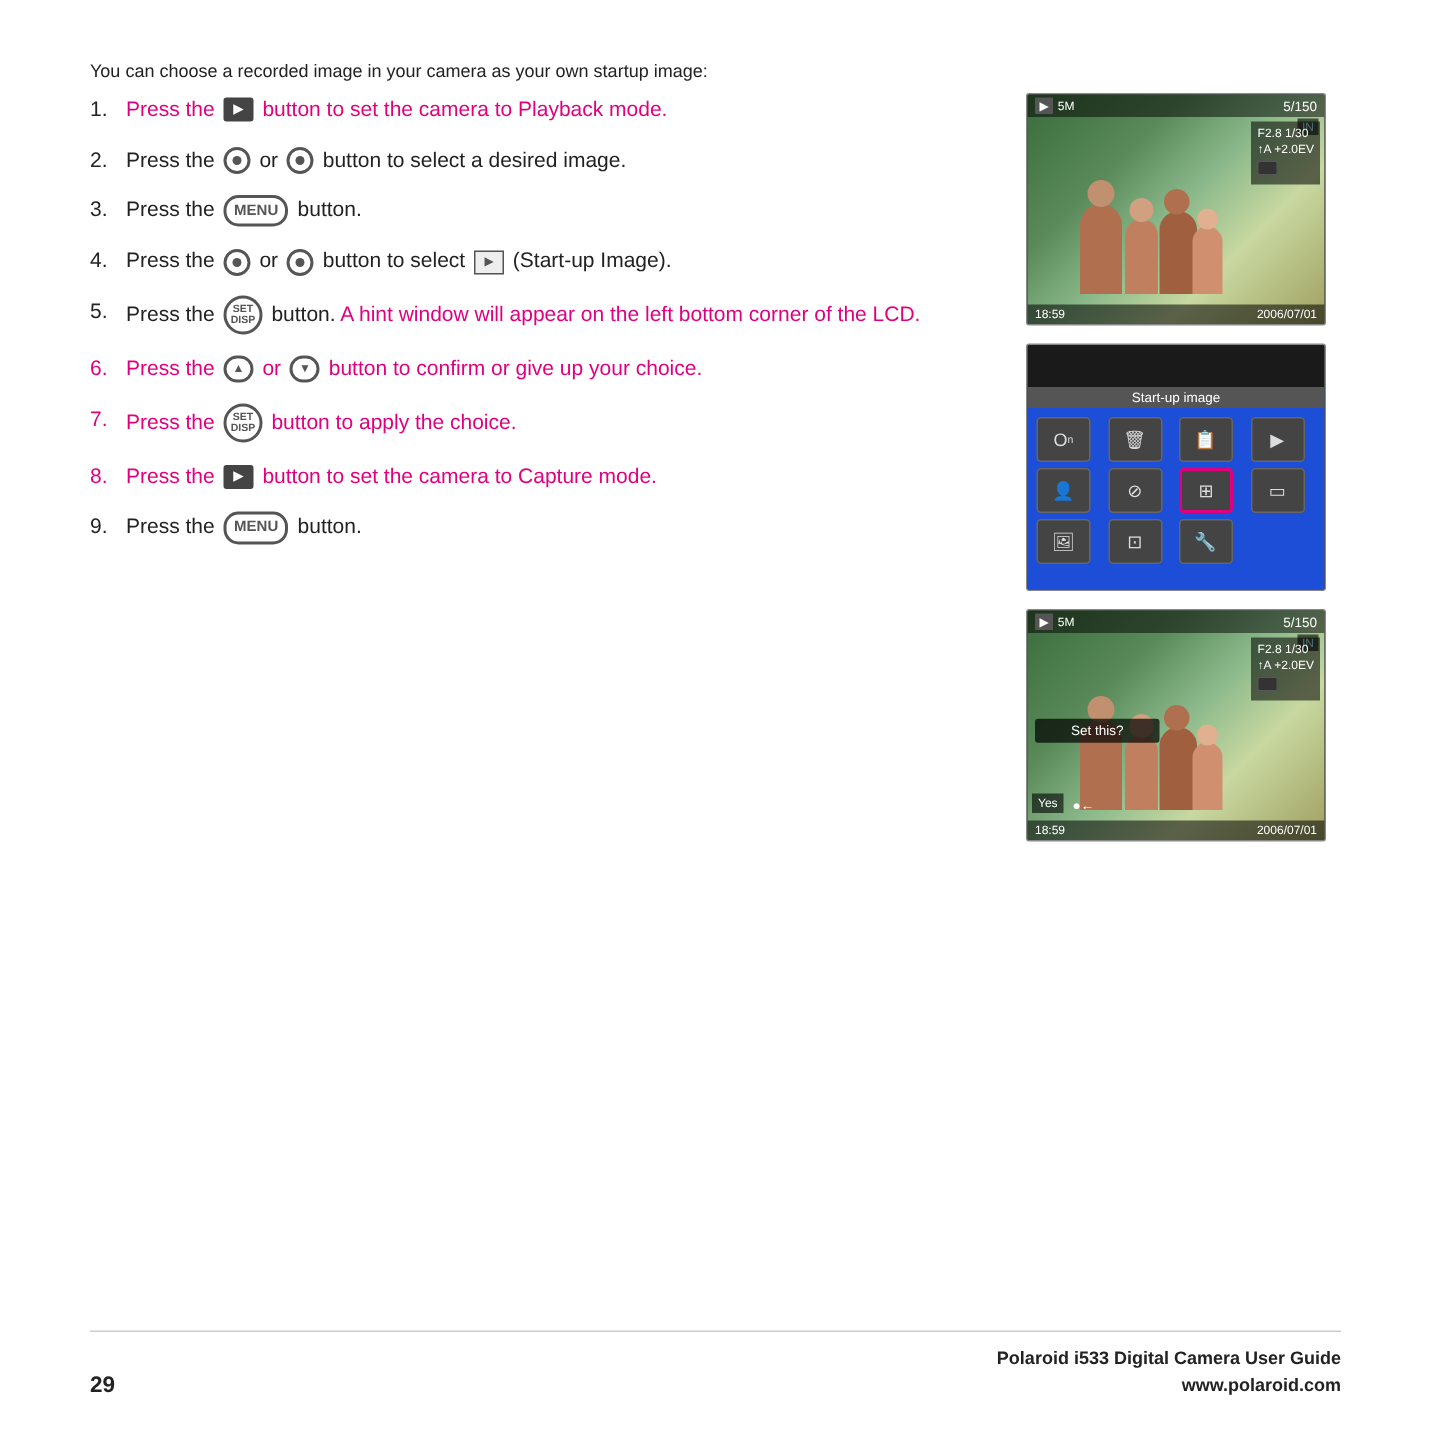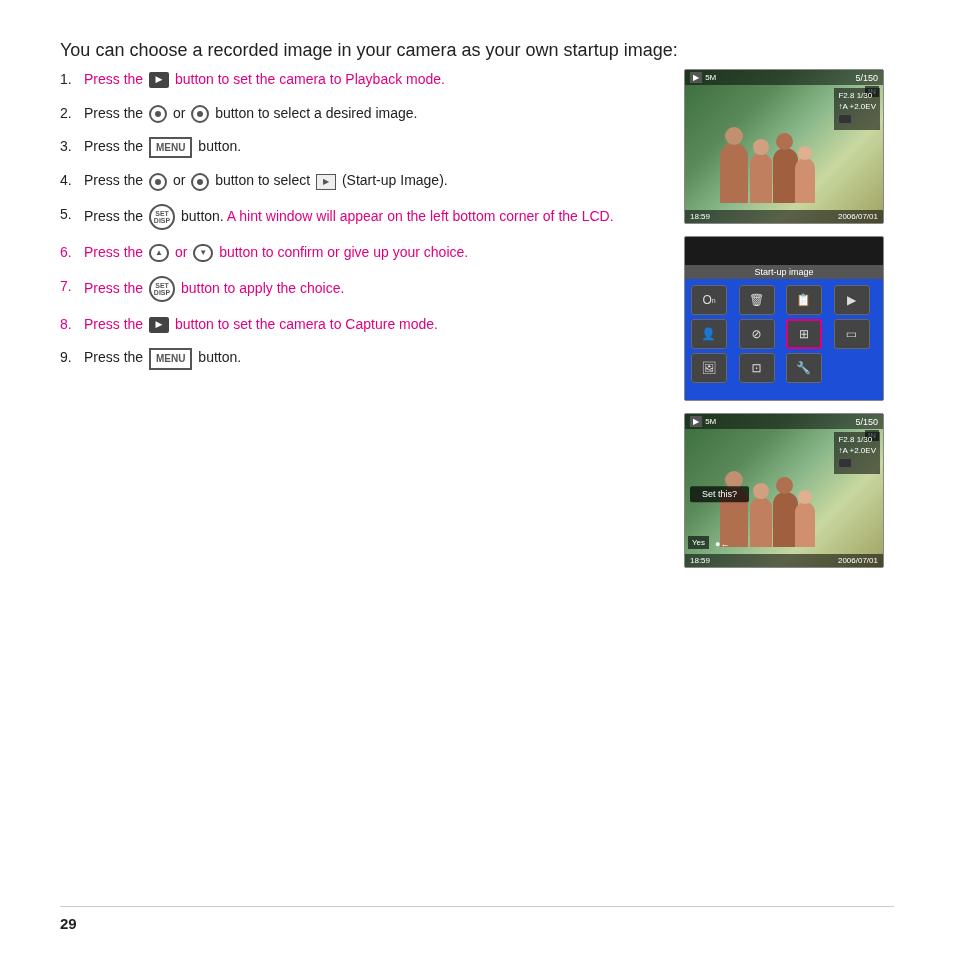--- a/index.html
+++ b/index.html
@@ -26,21 +26,21 @@
     .bullet {
       color: #e0007f;
       margin-right: 4px;
     }
     .intro-text {
       font-size: 14px;
       line-height: 1.5;
       margin-bottom: 10px;
     }
     .you-can {
-      font-size: 18px;
+      font-size: 12px;
       margin-bottom: 8px;
     }
     .steps-area {
       display: flex;
       gap: 0;
     }
     .steps-col {
       flex: 1;
       padding-right: 10px;
     }
@@ -104,21 +104,21 @@
       height: 6px;
       background: #555;
       border-radius: 50%;
       position: absolute;
       top: 50%; left: 50%;
       transform: translate(-50%, -50%);
     }
     .icon-menu {
       display: inline-block;
       border: 2px solid #555;
-      border-radius: 0;
+      border-radius: 10px;
       padding: 1px 5px;
       font-size: 10px;
       font-weight: bold;
       color: #555;
       vertical-align: middle;
       margin: 0 2px;
       background: #fff;
     }
     .icon-set {
       display: inline-block;
@@ -291,21 +291,21 @@
       justify-content: space-between;
     }
     .screen3-prompt {
       position: absolute;
       top: 50%;
       left: 5px;
       transform: translateY(-30%);
       background: rgba(0,0,0,0.7);
       color: #fff;
       font-size: 9px;
-      padding: 3px 12px;
+      padding: 3px 24px;
       border-radius: 2px;
     }
     .screen3-yes {
       position: absolute;
       bottom: 18px;
       left: 3px;
       background: rgba(0,0,0,0.6);
       color: #fff;
       font-size: 8px;
       padding: 2px 4px;
@@ -569,15 +569,19 @@
             <span>2006/07/01</span>
           </div>
         </div>
       </div>
 
     </div>
   </div>
 
   <div class="footer">
     <span class="footer-left">29</span>
+    <div class="footer-right">
+      <div>Polaroid i533 Digital Camera User Guide</div>
+      <div>www.polaroid.com</div>
+    </div>
   </div>
 
 </div>
 
 </body></html>

